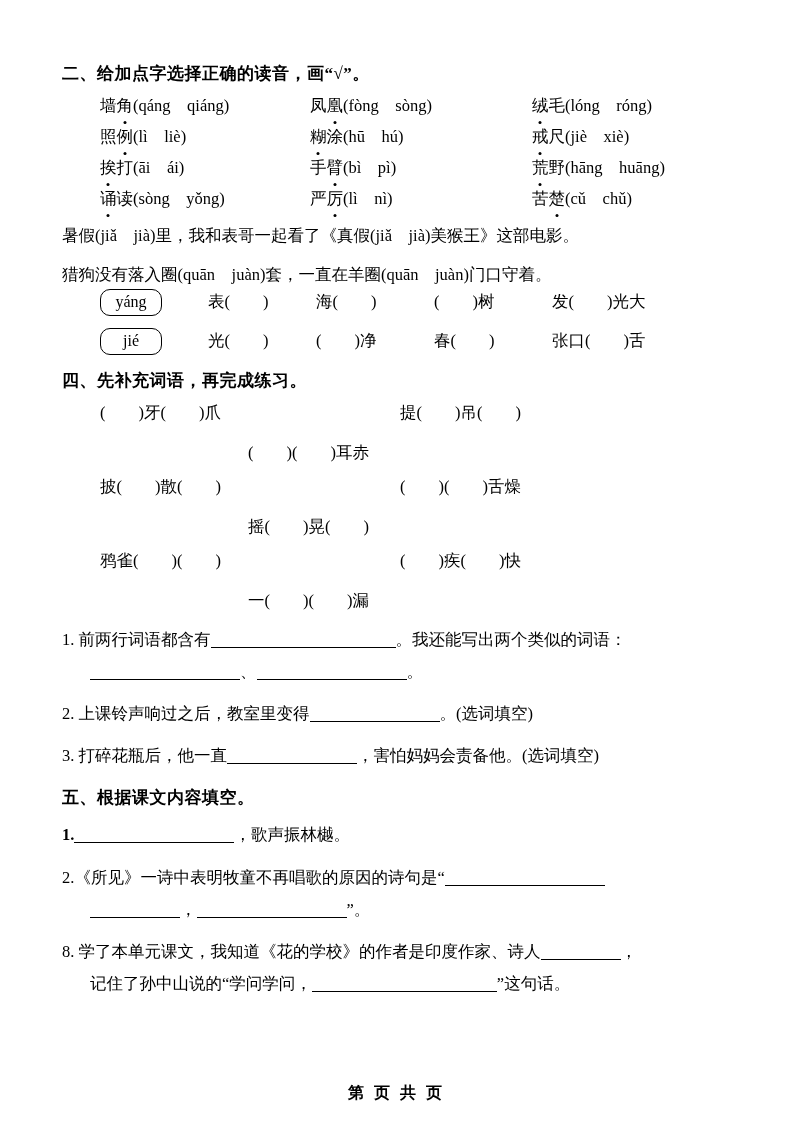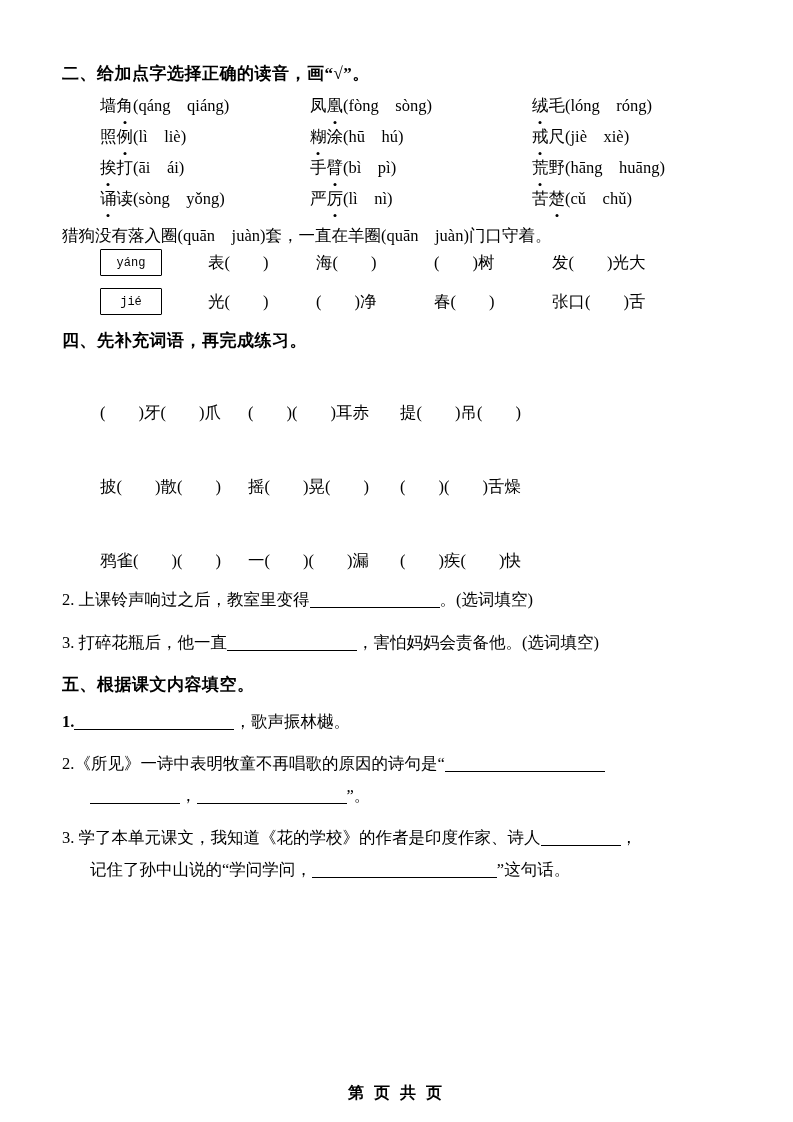--- a/index.html
+++ b/index.html
@@ -72,25 +72,25 @@
     margin: 13px 0 0 0;
     line-height: 1.6;
   }
 
   
   .pybox {
     display: inline-flex;
     align-items: center;
     justify-content: center;
     border: 1.4px solid #000;
-    border-radius: 1px;
+    border-radius: 10px;
     width: 62px;
     height: 27px;
-    font-size: 12px;
-    font-family: Liberation Mono, monospace;
+    font-size: 16px;
+    font-family: Liberation Serif, serif;
     box-sizing: border-box;
   }
   .writerow {
     display: flex;
     align-items: center;
     font-size: 16.5px;
     margin-bottom: 12px;
     padding-left: 38px;
   }
   .writerow .pybox-wrap { width: 108px; }
@@ -100,21 +100,20 @@
   .w3 { width: 118px; }
   .w4 { width: 118px; }
 
   
   .wordrow {
     display: flex;
     font-size: 16.5px;
     margin-bottom: 12px;
     padding-left: 38px;
     white-space: pre;
-    align-items: flex-end;
   }
   .wordrow .s1 { width: 148px; }
   .wordrow .s2 { width: 152px; margin-top: 40px; }
   .wordrow .s3 { width: 152px; }
 
   .q {
     font-size: 16.5px;
     line-height: 1.95;
     margin-top: 10px;
   }
@@ -219,20 +218,23 @@
           <span class="pin">(lì　nì)</span>
         </div>
       <div class="cell c3">
           <span>苦</span>
           <span class="dotchar">楚</span>
           <span class="pin">(cǔ　chǔ)</span>
         </div>
     </div>
 
     <div class="numbered">
+      <span>暑假(jiǎ　jià)里，我和表哥一起看了《真假(jiǎ　jià)美猴王》这部电影。</span>
+    </div>
+    <div class="numbered">
       <span>猎狗没有落入圈(quān　juàn)套，一直在羊圈(quān　juàn)门口守着。</span>
     </div>
 
 
     <div class="writerow">
       <div class="pybox-wrap"><span class="pybox">yáng</span></div>
       <div class="item w1">表(　　)</div>
       <div class="item w2">海(　　)</div>
       <div class="item w3">(　　)树</div>
       <div class="item w4">发(　　)光大</div>
@@ -258,20 +260,24 @@
       <div class="s1">披(　　)散(　　)</div>
       <div class="s2">摇(　　)晃(　　)</div>
       <div class="s3">(　　)(　　)舌燥</div>
     </div>
     <div class="wordrow">
       <div class="s1">鸦雀(　　)(　　)</div>
       <div class="s2">一(　　)(　　)漏</div>
       <div class="s3">(　　)疾(　　)快</div>
     </div>
 
+    <div class="q">
+      <span>1. 前两行词语都含有</span><span class="ul ul-185"></span><span>。我还能写出两个类似的词语：</span><br>
+      <span class="indent"><span class="ul ul-150"></span>、<span class="ul ul-150"></span><span>。</span></span>
+    </div>
 
     <div class="q">
       <span>2. 上课铃声响过之后，教室里变得</span><span class="ul ul-130"></span><span>。(选词填空)</span>
     </div>
 
     <div class="q">
       <span>3. 打碎花瓶后，他一直</span><span class="ul ul-130"></span><span>，害怕妈妈会责备他。(选词填空)</span>
     </div>
 
     <div class="section-title">五、根据课文内容填空。</div>
@@ -279,20 +285,20 @@
     <div class="q">
       <span class="no">1.</span><span class="ul ul-160"></span><span>，歌声振林樾。</span>
     </div>
 
     <div class="q">
       <span>2.《所见》一诗中表明牧童不再唱歌的原因的诗句是“</span><span class="ul ul-160"></span><br>
       <span class="indent"><span class="ul ul-90"></span><span>，</span><span class="ul ul-150"></span><span>”。</span></span>
     </div>
 
     <div class="q">
-      <span>3. 学了本单元课文，我知道《花的学校》的作者是印度作家、诗人</span><span class="ul ul-80"></span><span>，</span><br>
+      <span>8. 学了本单元课文，我知道《花的学校》的作者是印度作家、诗人</span><span class="ul ul-80"></span><span>，</span><br>
       <span class="indent"><span>记住了孙中山说的“学问学问，</span><span class="ul ul-185"></span><span>”这句话。</span></span>
     </div>
 
   </div>
 
   <div class="footer">第 页 共 页</div>
 </div>
 
 </body></html>

